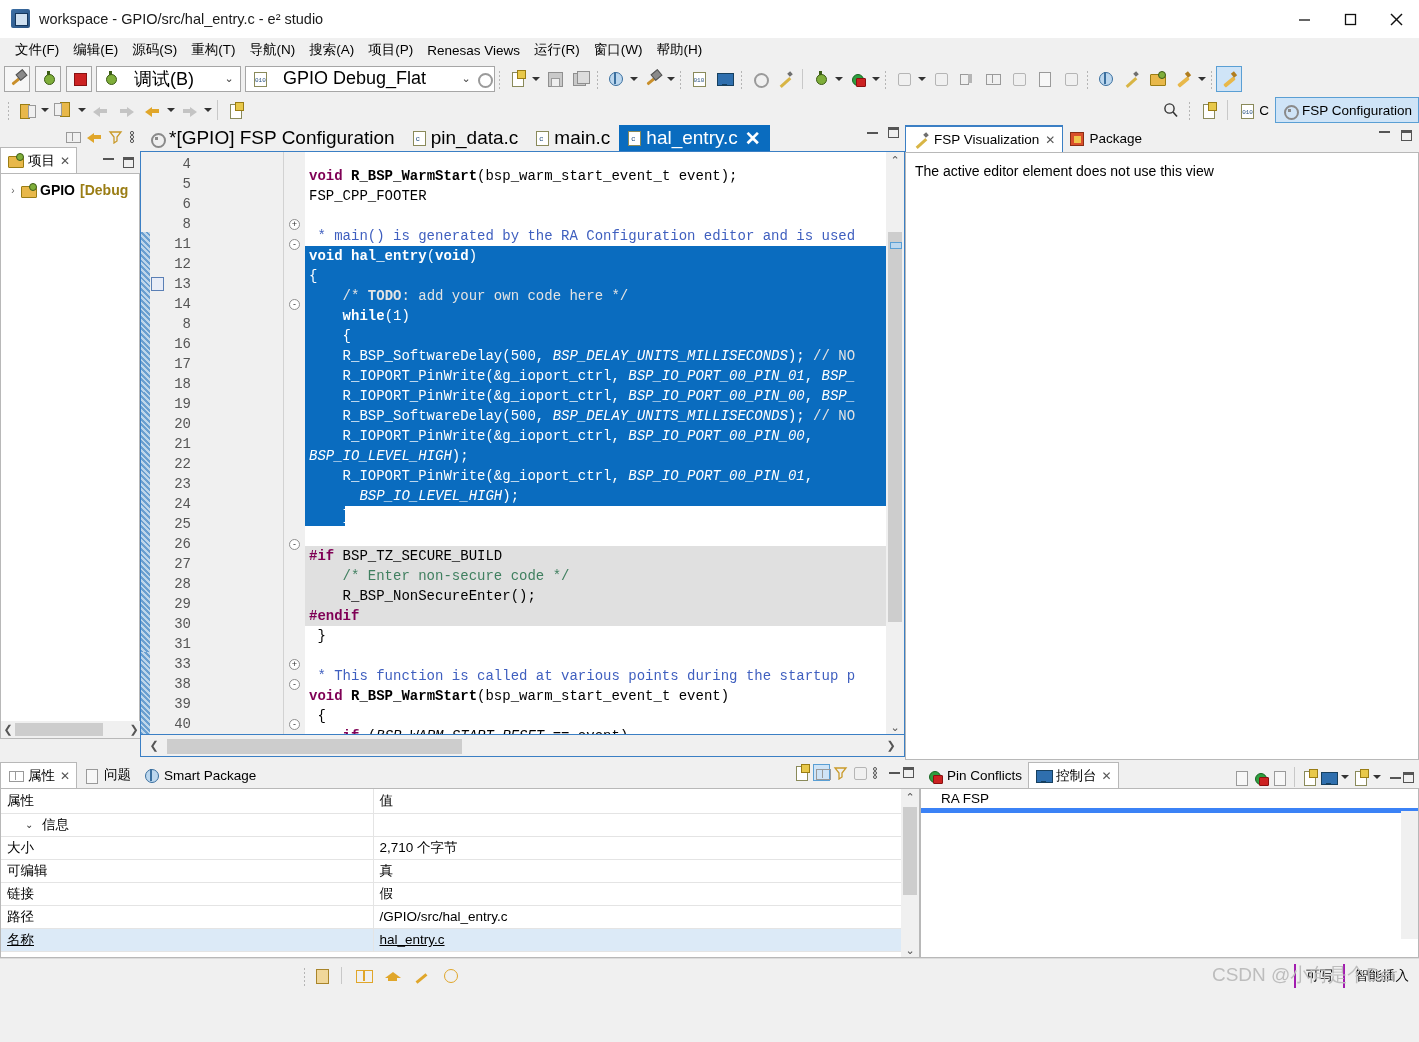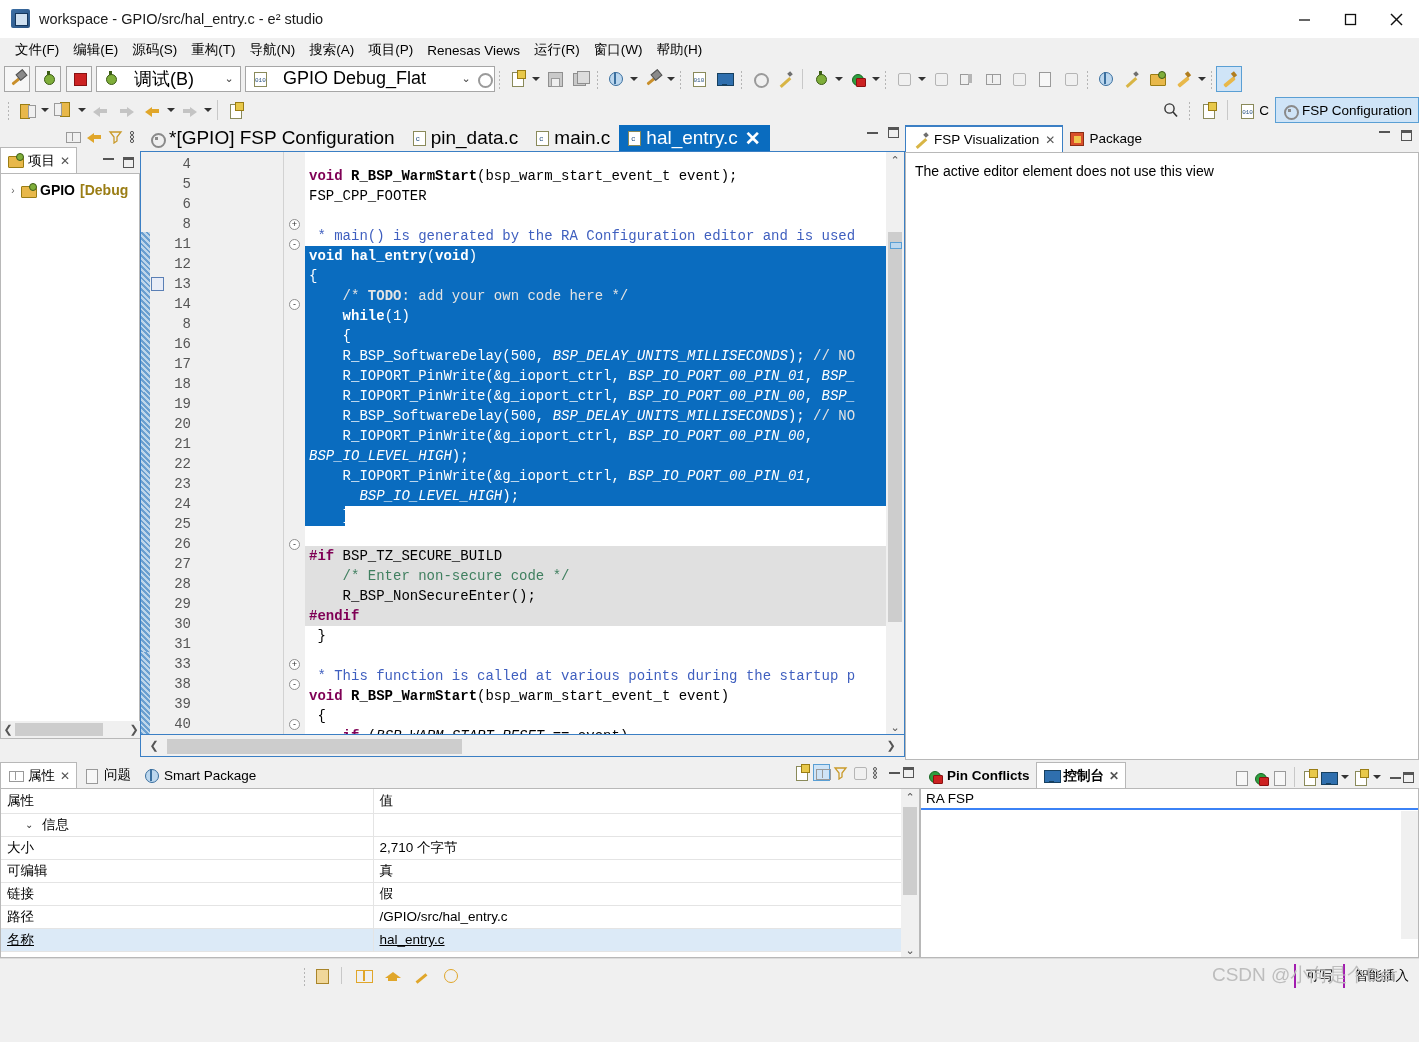--- a/index.html
+++ b/index.html
@@ -238,24 +238,24 @@
   .ptable th { height:24px; }
   .ptable .c1 { width:372px; border-right:1px solid #e4e4e4; }
   .ptable tr.selrow { background:#dceaf7;text-decoration:underline; }
   .pind1 { padding-left:18px; display:flex; align-items:center; }
   .pind2 { padding-left:50px; }
   .twisty { width:13px; color:#333; font-size:10px; margin-right:4px; }
   #props-vscroll { position:absolute; right:0; top:0; width:18px; height:170px; background:#f0f0f0; }
   #props-hscroll { height:20px; background:#f0f0f0; display:flex; align-items:center; border:1px solid #b8b8b8; border-top:none; }
 
   #console { flex:1; position:relative; }
-  #console-tabs { height:27px; display:flex; align-items:flex-end; background:#f0f0f0; position:relative;font-weight:bold; }
+  #console-tabs { height:27px; display:flex; align-items:flex-end; background:#f0f0f0; position:relative; }
   #console-ctrl { position:absolute; right:5px; top:3px; display:flex; align-items:center; gap:2px; }
   #console-body { background:#fff; border:1px solid #b8b8b8; height:170px; position:relative; }
-  #console-head { font-size:13.5px; padding:2px 5px; border-bottom:2px solid #3b82f6; }
+  #console-head { font-size:13.5px; padding:2px 20px; border-bottom:5px solid #3b82f6; }
   #console-vscroll { position:absolute; right:0; top:0; width:17px; height:150px; background:#f0f0f0; }
   #console-hscroll { height:20px; background:#f0f0f0; display:flex; align-items:center; border:1px solid #b8b8b8; border-top:none; }
 
   
   #statusbar { height:34px; background:#f0f0f0; display:flex; align-items:center; position:relative;
                border-top:1px solid #dcdcdc; }
   #status-left { width:300px; }
   #status-tools { display:flex; align-items:center; }
   .st-sep { width:1px;height:17px;background:#c8c8c8;margin:0 7px; }
   #status-right { position:absolute; right:0; top:0; height:34px; display:flex; align-items:center;

